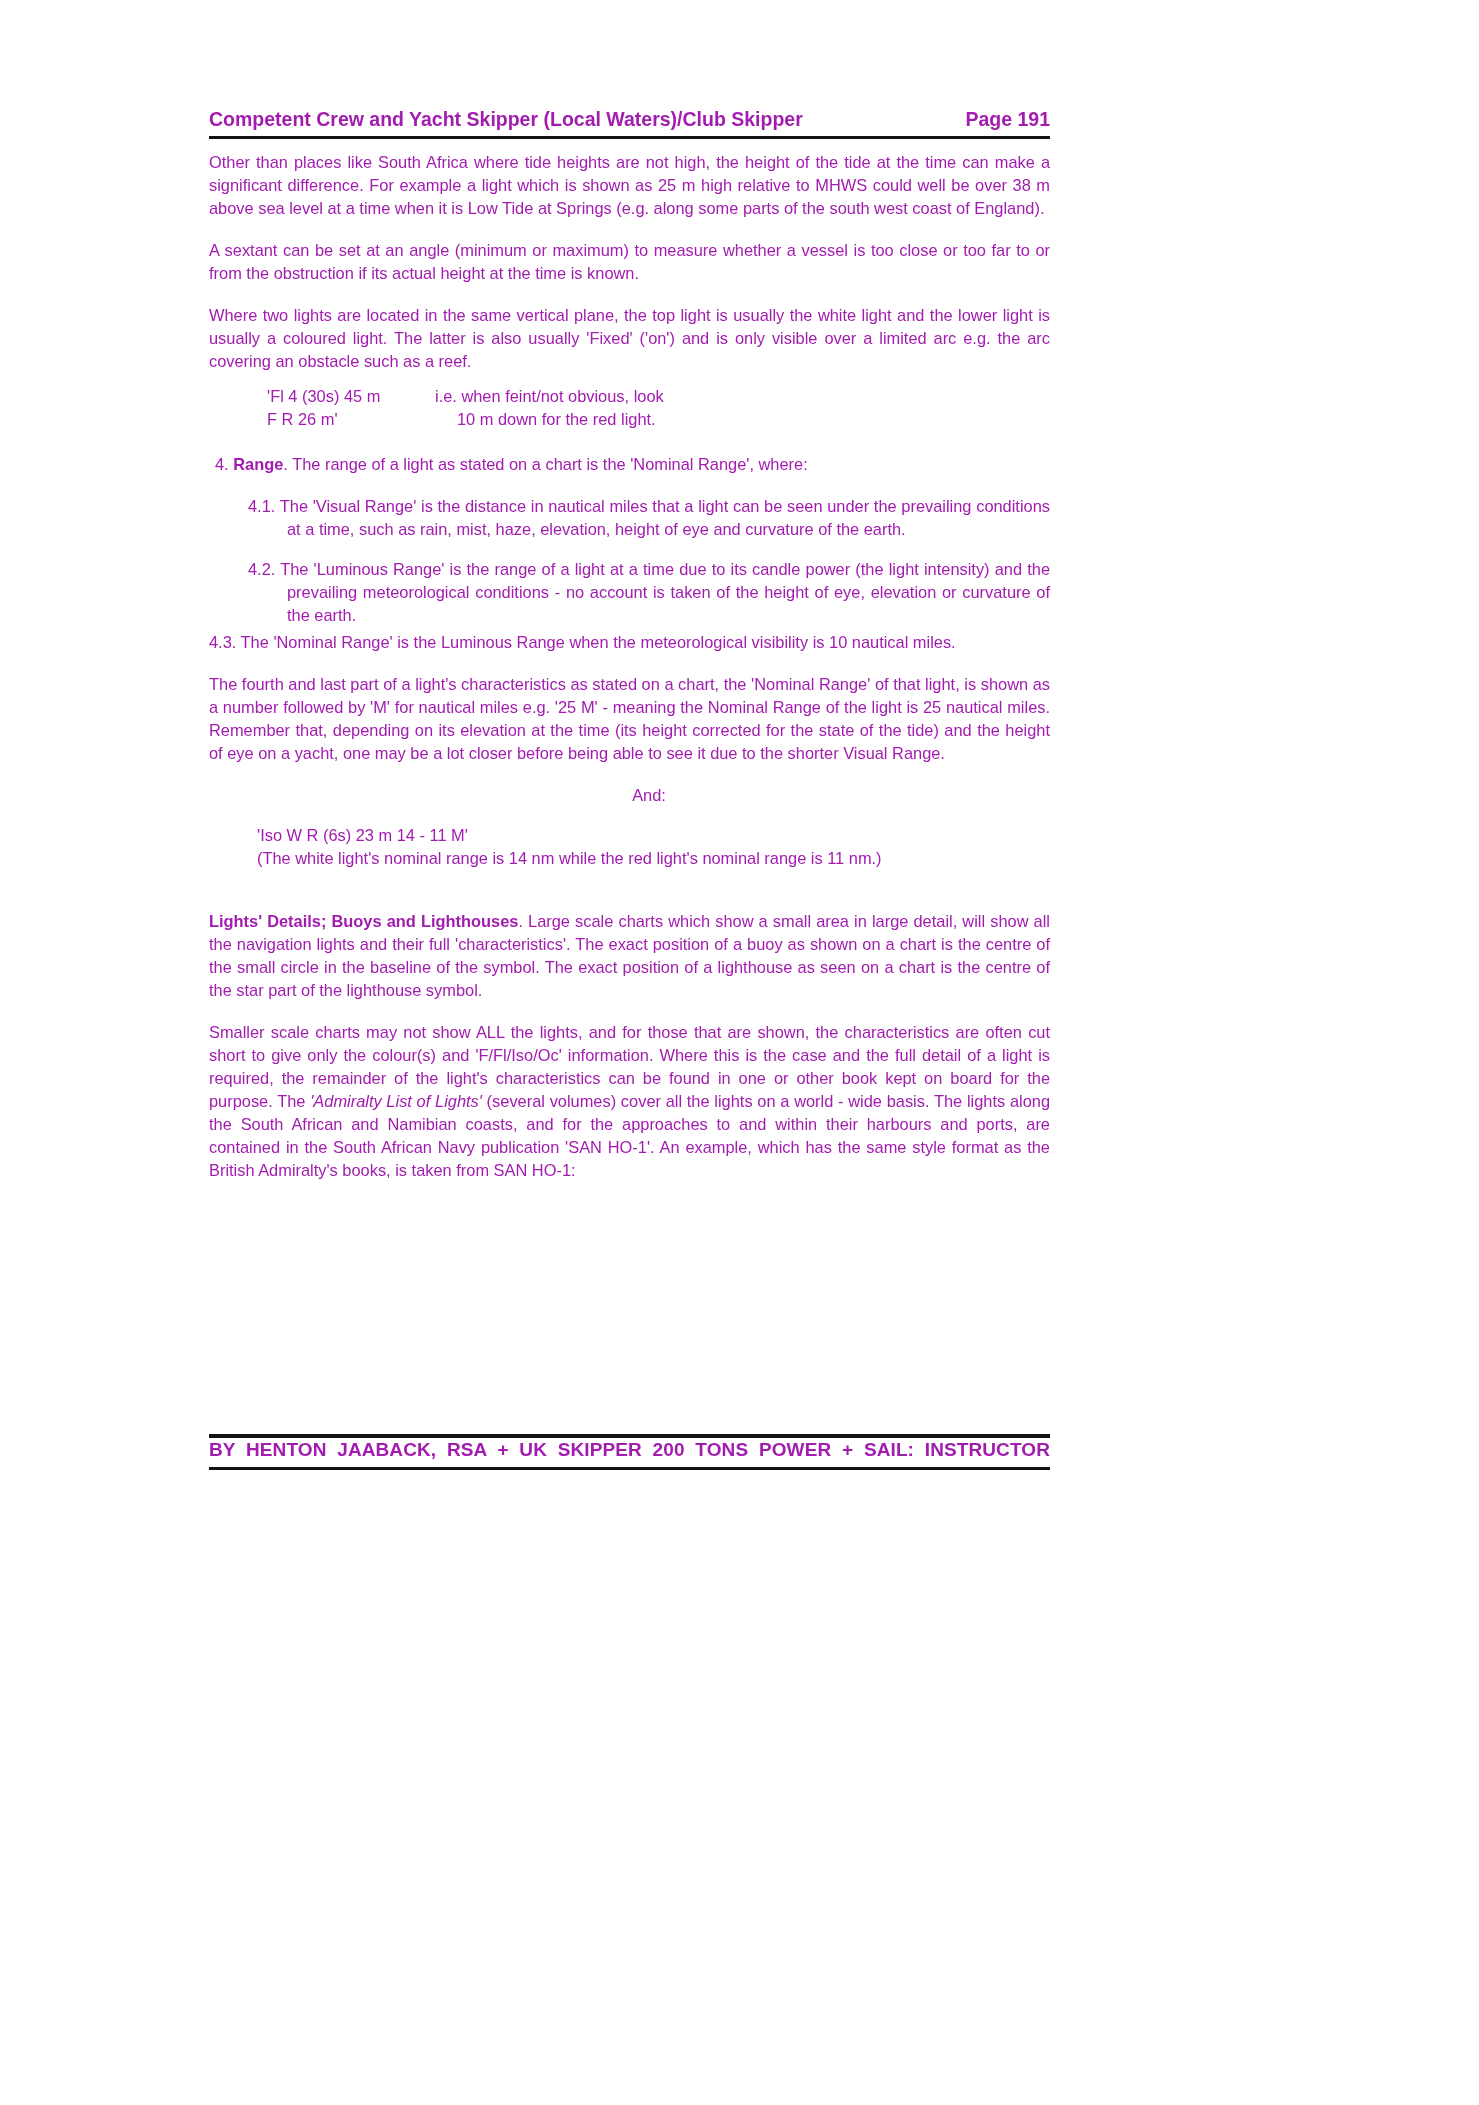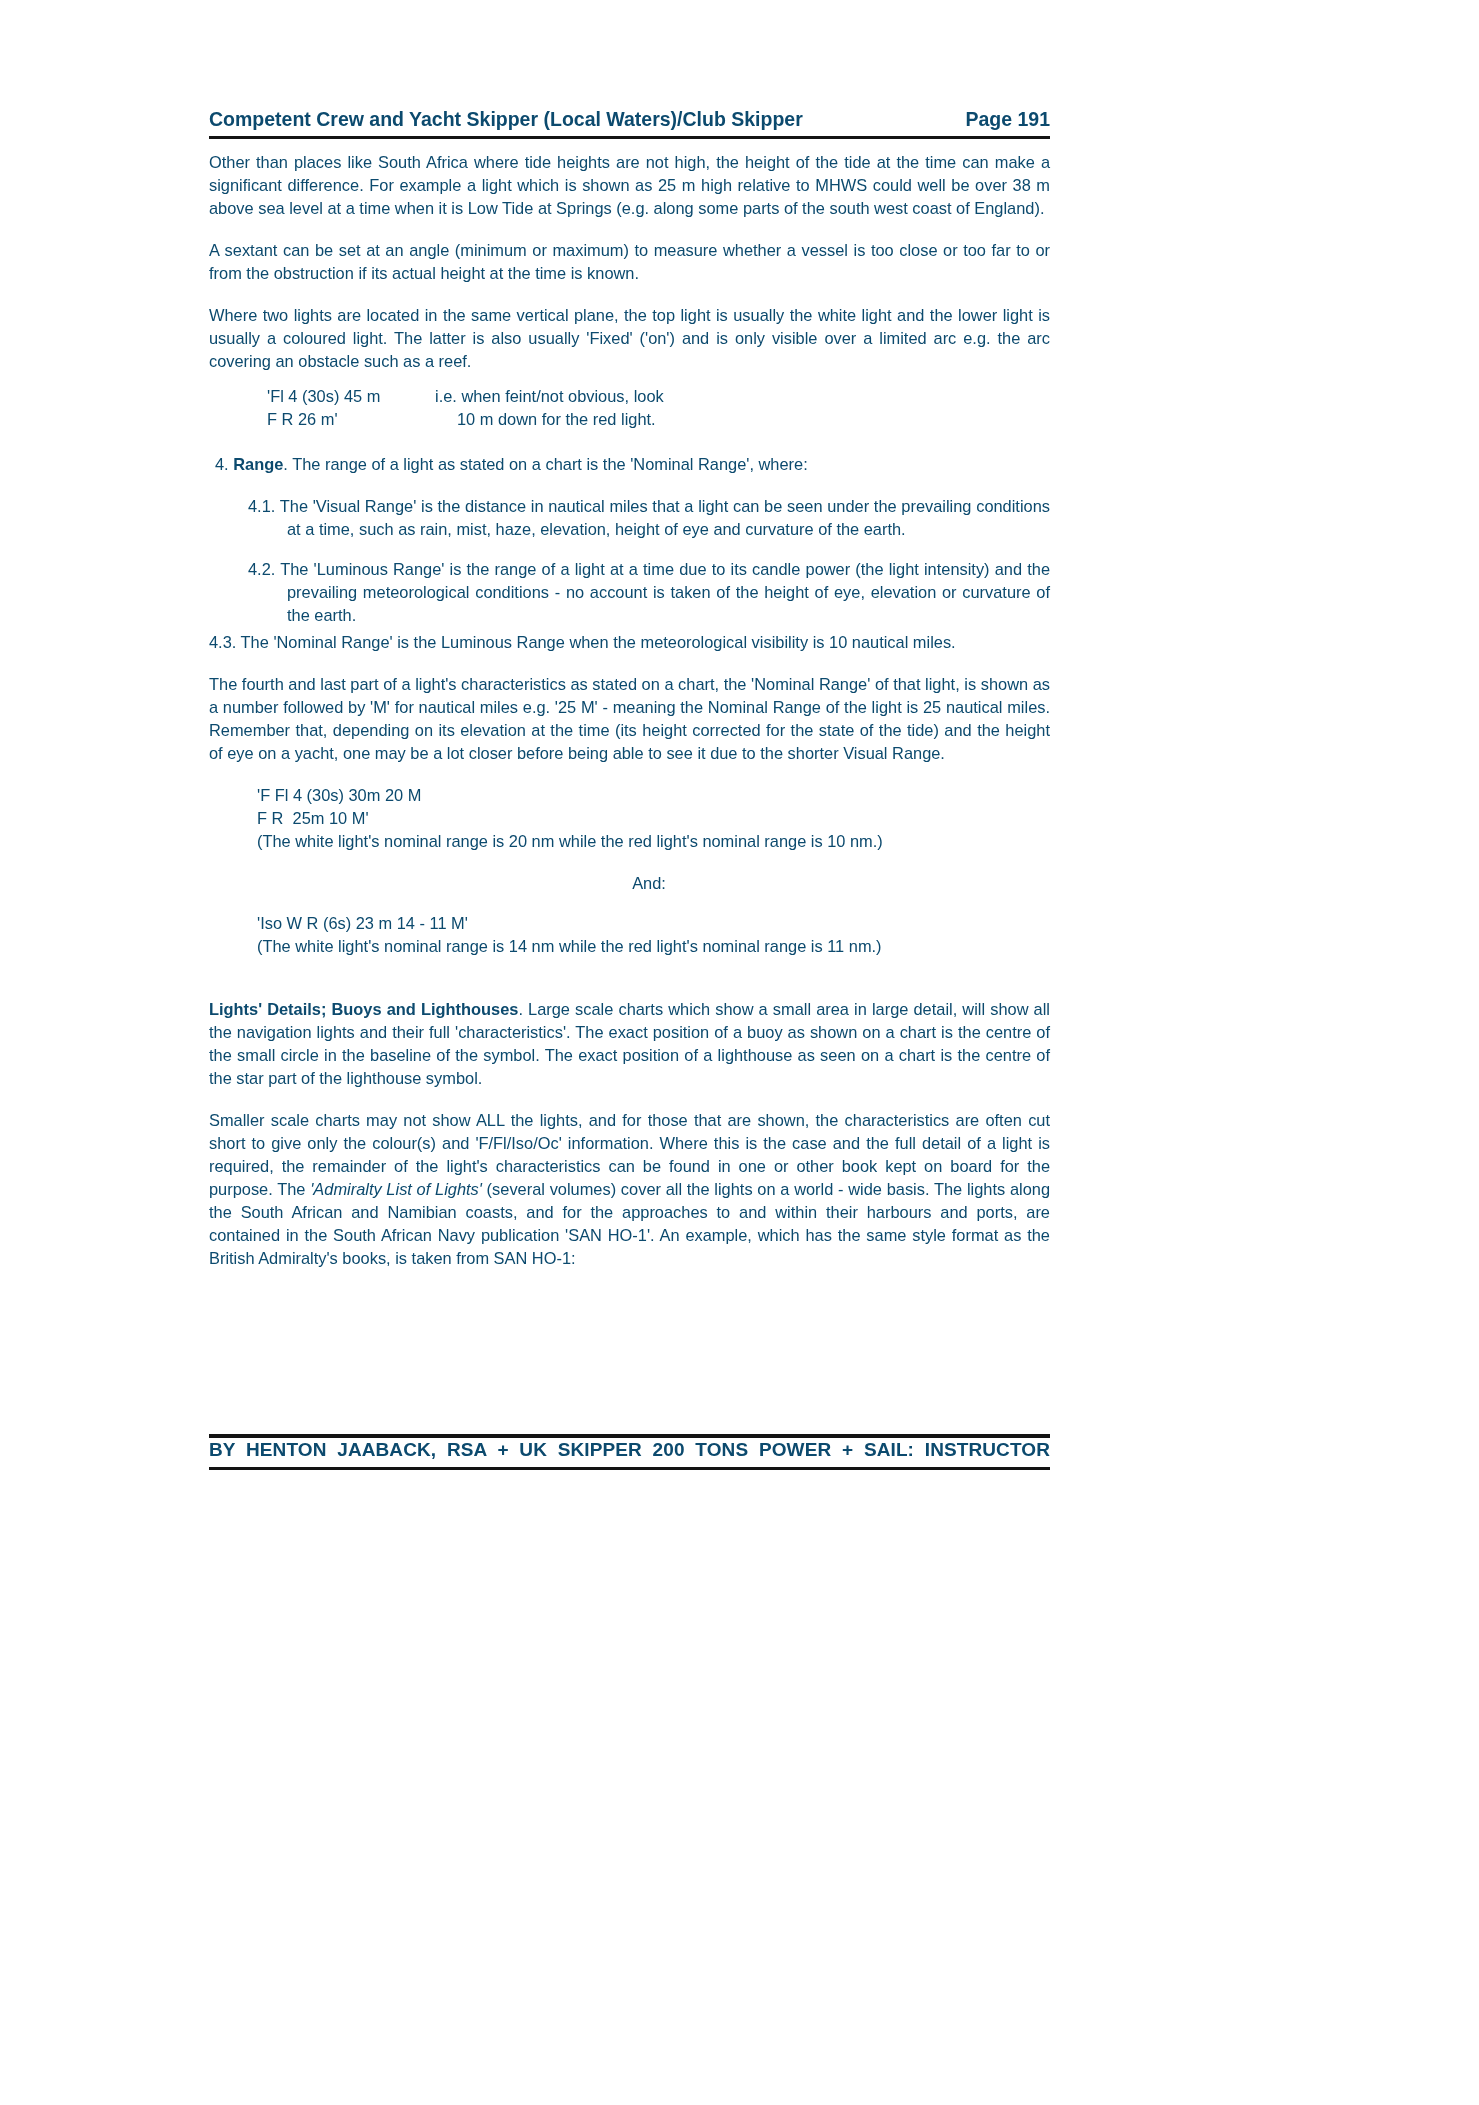--- a/index.html
+++ b/index.html
@@ -3,21 +3,21 @@
 <meta charset="utf-8">
 <style>
   * { box-sizing: border-box; }
   html, body { margin: 0; padding: 0; background: #ffffff; }
   .page {
     position: relative;
     width: 1479px;
     height: 2105px;
     background: #ffffff;
     font-family: "Liberation Sans", "DejaVu Sans", sans-serif;
-    color: #0c4a6e;
+    color: #a21caf;
     overflow: hidden;
   }
   .content {
     position: absolute;
     left: 209px;
     top: 107px;
     width: 841px;
     font-size: 16.4px;
     line-height: 23px;
     text-align: justify;
@@ -101,25 +101,20 @@
 
     <div class="sub-item"><span>4.1. </span><span>The 'Visual Range' is the distance in nautical miles that a light can be seen under the prevailing conditions at a time, such as rain, mist, haze, elevation, height of eye and curvature of the earth.</span></div>
 
     <div class="sub-item mid"><span>4.2. </span><span>The 'Luminous Range' is the range of a light at a time due to its candle power (the light intensity) and the prevailing meteorological conditions - no account is taken of the height of eye, elevation or curvature of the earth.</span></div>
 
     <div class="sub-item last"><span>4.3. </span><span>The 'Nominal Range' is the Luminous Range when the meteorological visibility is 10 nautical miles.</span></div>
 
     <p class="para">The fourth and last part of a light's characteristics as stated on a chart, the 'Nominal Range' of that light, is shown as a number followed by 'M' for nautical miles e.g. '25 M' - meaning the Nominal Range of the light is 25 nautical miles. Remember that, depending on its elevation at the time (its height corrected for the state of the tide) and the height of eye on a yacht, one may be a lot closer before being able to see it due to the shorter Visual Range.</p>
 
 
-    <div class="codeblock">
-      <div class="pre">'F Fl 4 (30s) 30m 20 M</div>
-      <div class="pre">F R  25m 10 M'</div>
-      <div>(The white light's nominal range is 20 nm while the red light's nominal range is 10 nm.)</div>
-    </div>
 
     <div class="and-label">And:</div>
 
     <div class="codeblock endgap">
       <div class="pre">'Iso W R (6s) 23 m 14 - 11 M'</div>
       <div>(The white light's nominal range is 14 nm while the red light's nominal range is 11 nm.)</div>
     </div>
 
     <p class="para"><span class="b">Lights' Details; Buoys and Lighthouses</span><span>. Large scale charts which show a small area in large detail, will show all the navigation lights and their full 'characteristics'. The exact position of a buoy as shown on a chart is the centre of the small circle in the baseline of the symbol. The exact position of a lighthouse as seen on a chart is the centre of the star part of the lighthouse symbol.</span></p>
 

